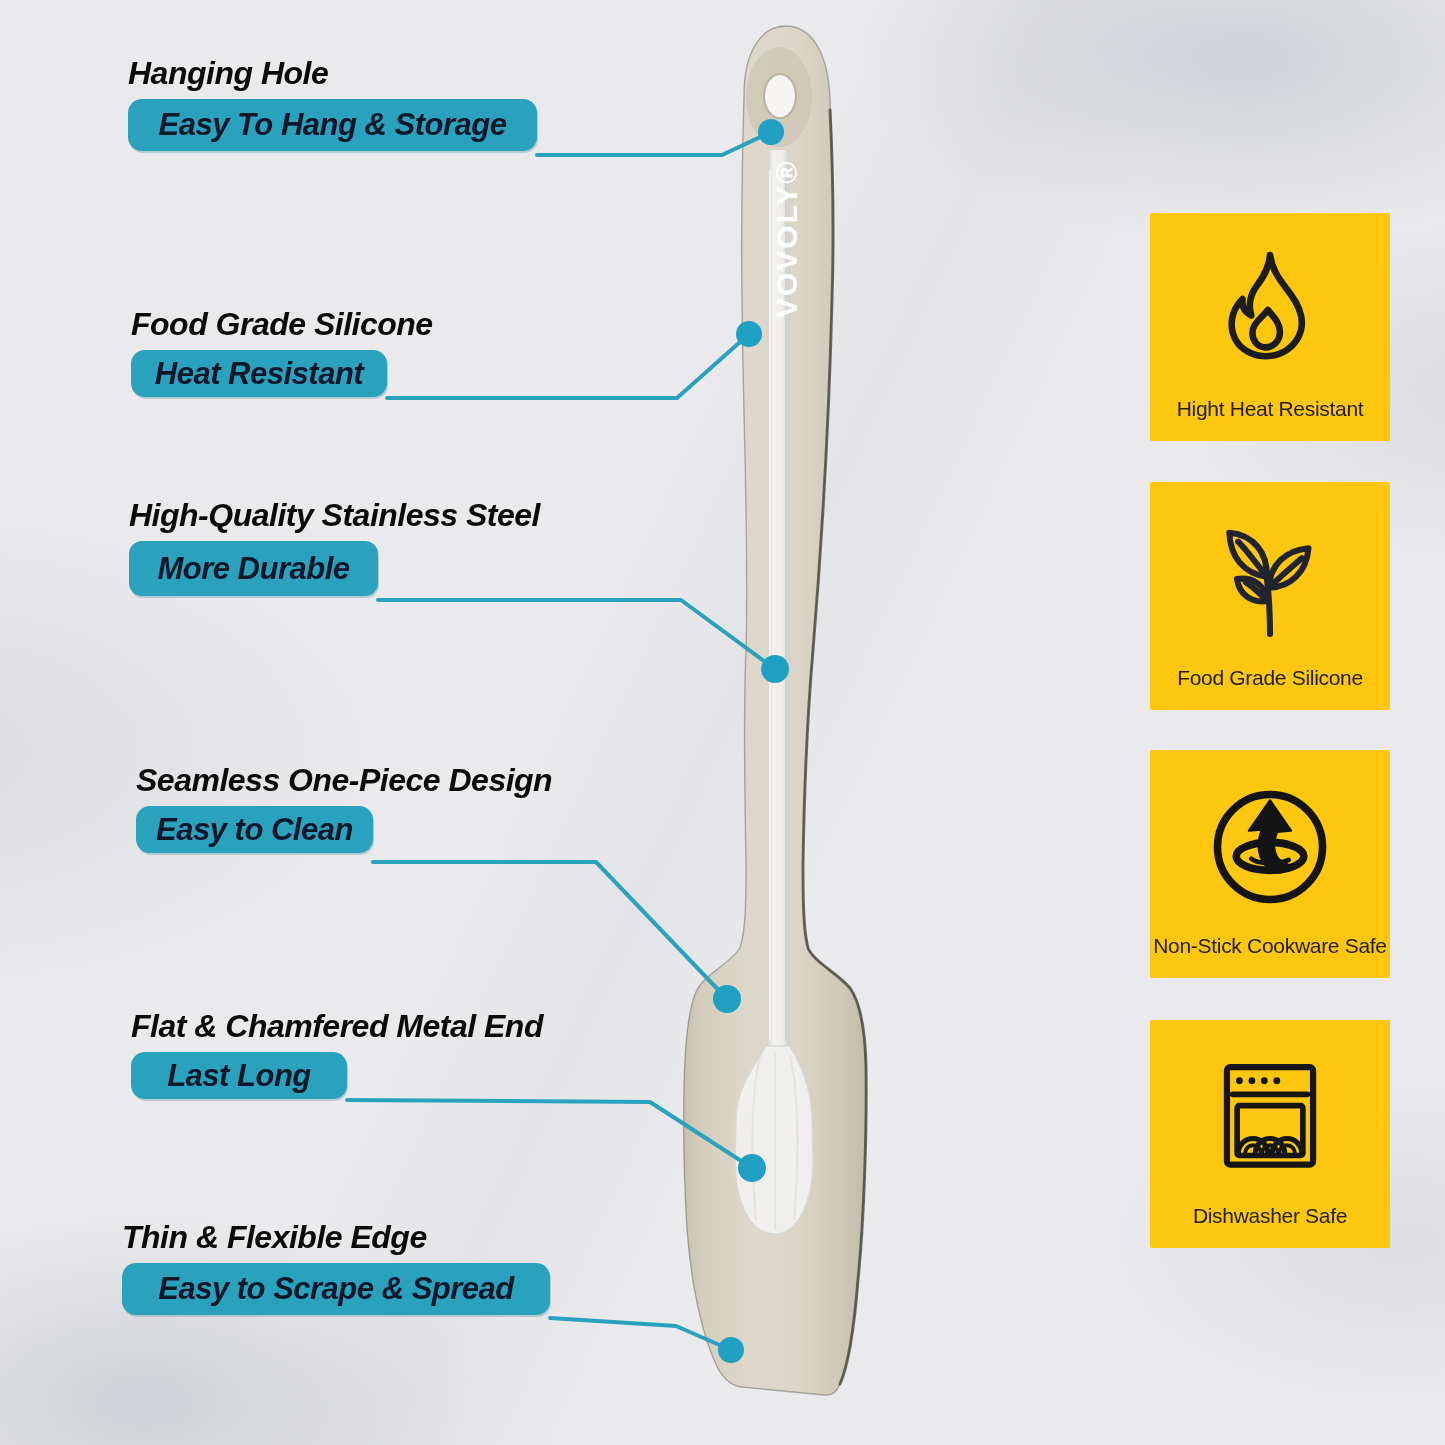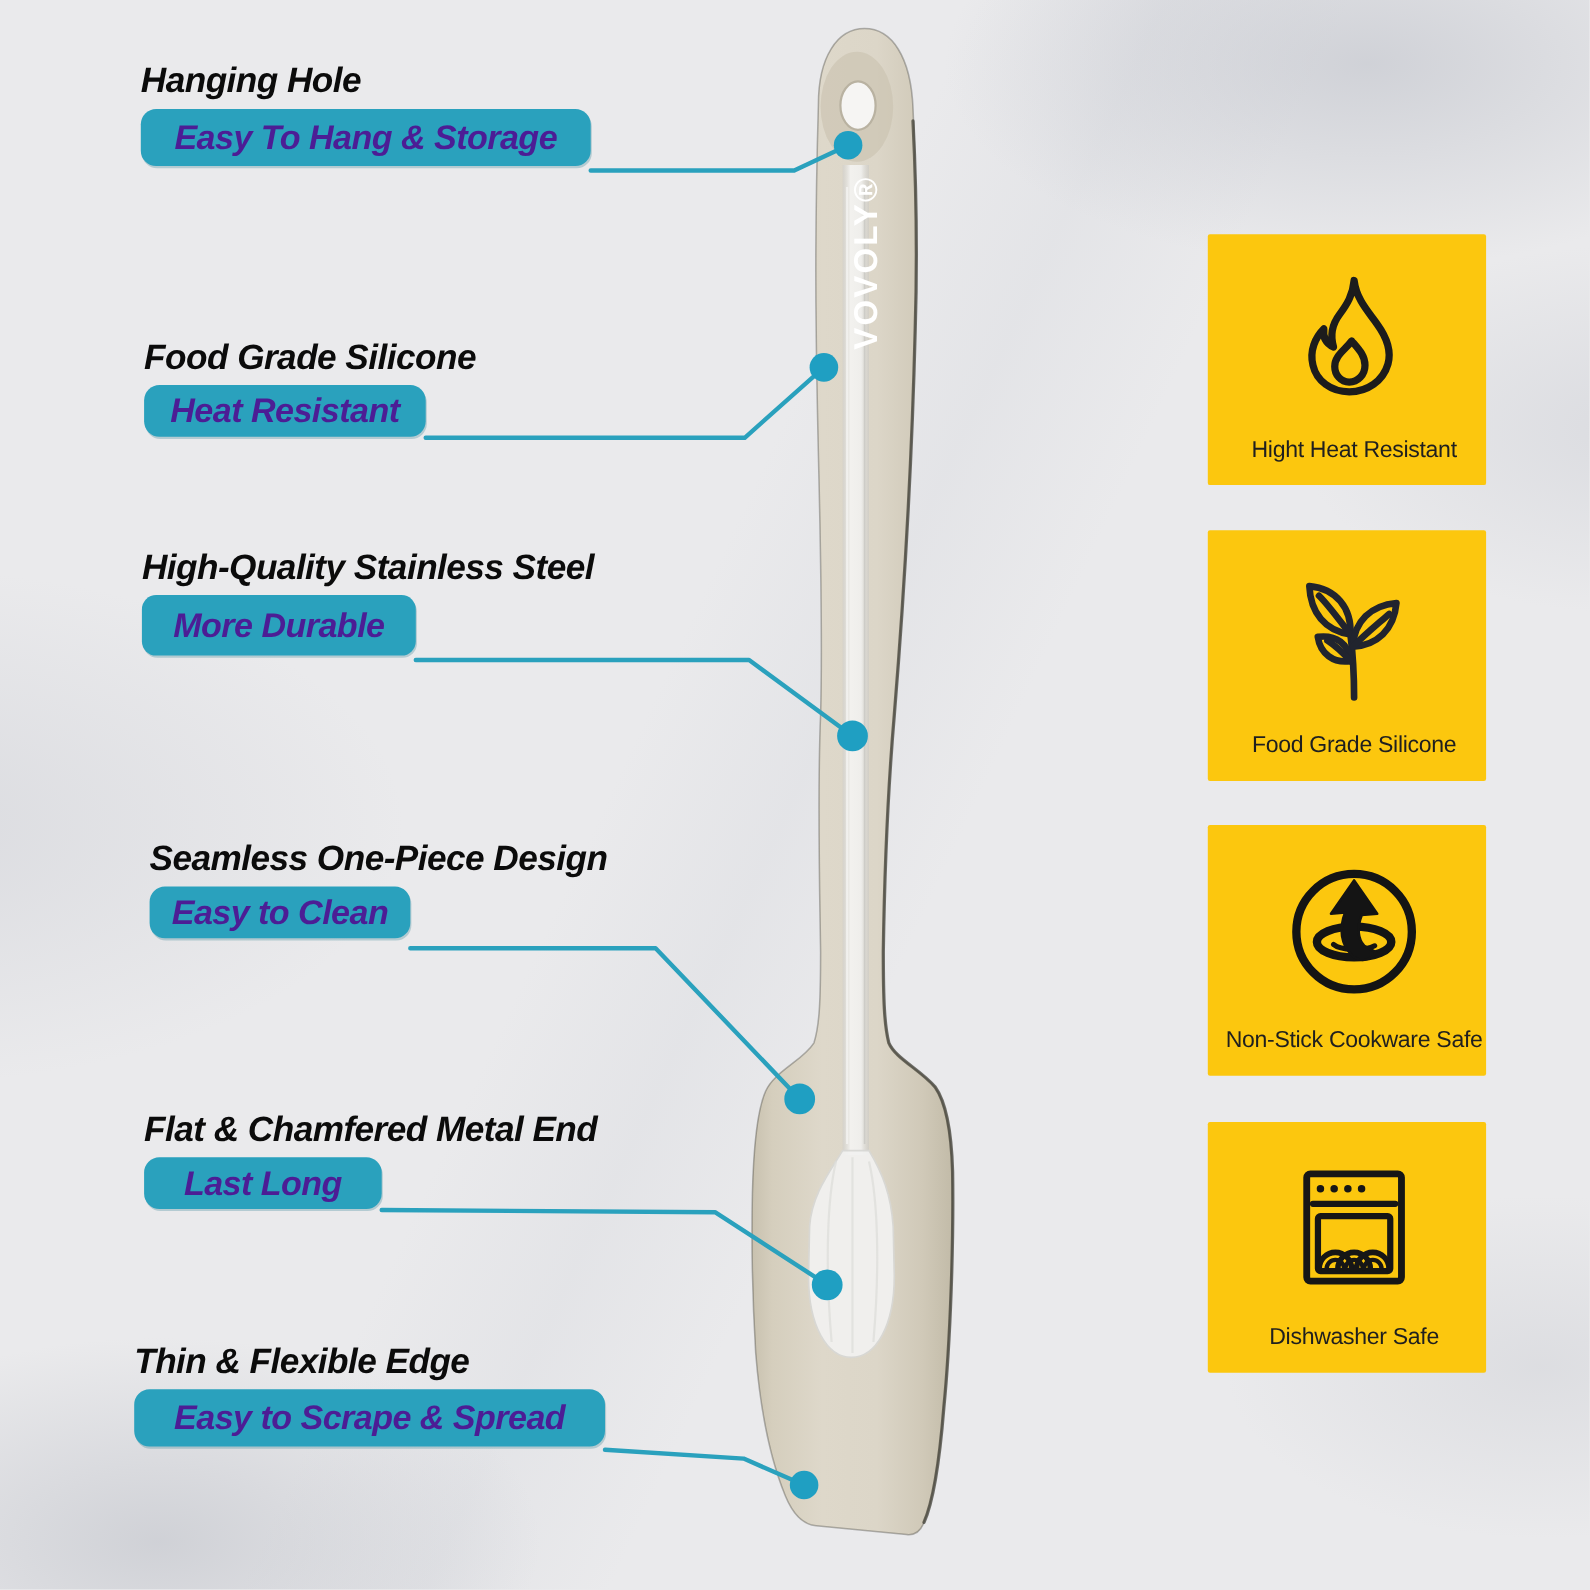--- a/index.html
+++ b/index.html
@@ -22,31 +22,31 @@
   .art{position:absolute;left:0;top:0;}
 
   
   .callout{position:absolute;}
   .callout-title{
     font-size:32px;font-weight:700;font-style:italic;color:#0b0b0b;
     letter-spacing:-0.5px;white-space:nowrap;line-height:1.1;
   }
   .callout-tag{
     margin-top:8px;height:52px;border-radius:14px;
-    background:#2aa1bd;color:#4c1d95;
+    background:#2aa1bd;color:#0f172a;
     font-size:31px;font-weight:700;font-style:italic;letter-spacing:-0.5px;
     display:flex;align-items:center;justify-content:center;white-space:nowrap;
     box-shadow:1px 2px 0 rgba(18,110,130,0.25);
   }
 
   
   .badge{
-    position:absolute;left:1098px;width:240px;height:228px;
+    position:absolute;left:1150px;width:240px;height:228px;
     background:#fcc70e;border-radius:2px;
-    display:flex;flex-direction:column;align-items:center;padding-left:13px;
+    display:flex;flex-direction:column;align-items:center;
   }
   .badge-icon{flex:1 1 auto;display:flex;align-items:center;justify-content:center;padding-top:10px;}
   .badge-icon svg{display:block;}
   .badge-label{
     font-size:21px;color:#1f1f1f;letter-spacing:-0.3px;
     margin-bottom:20px;white-space:nowrap;
   }
 </style>
 </head>
 <body>

